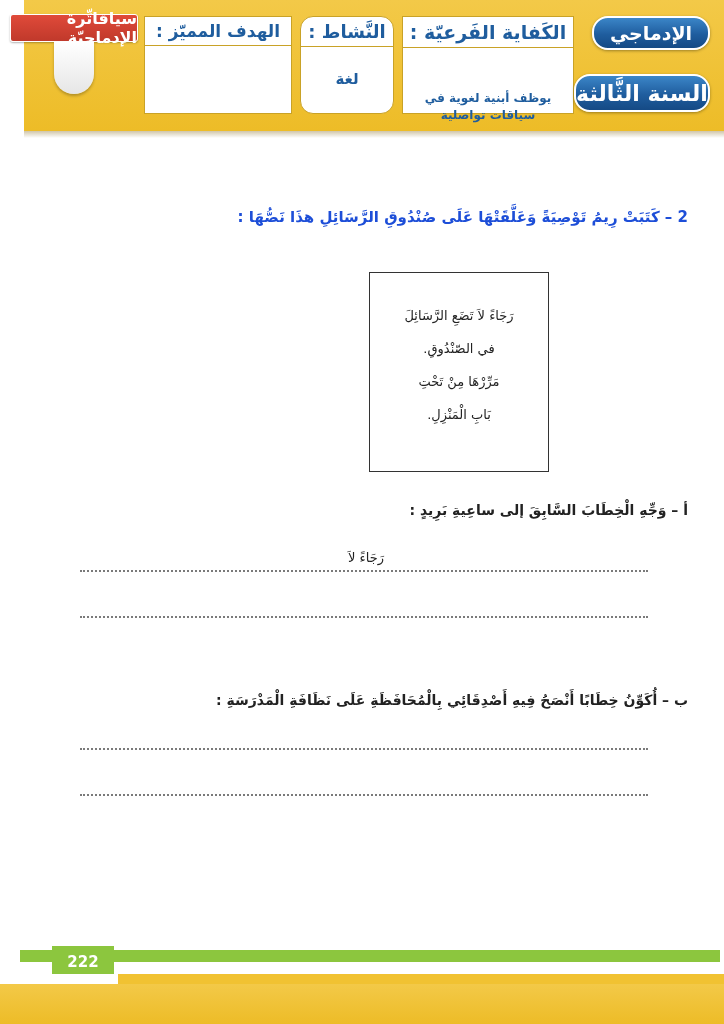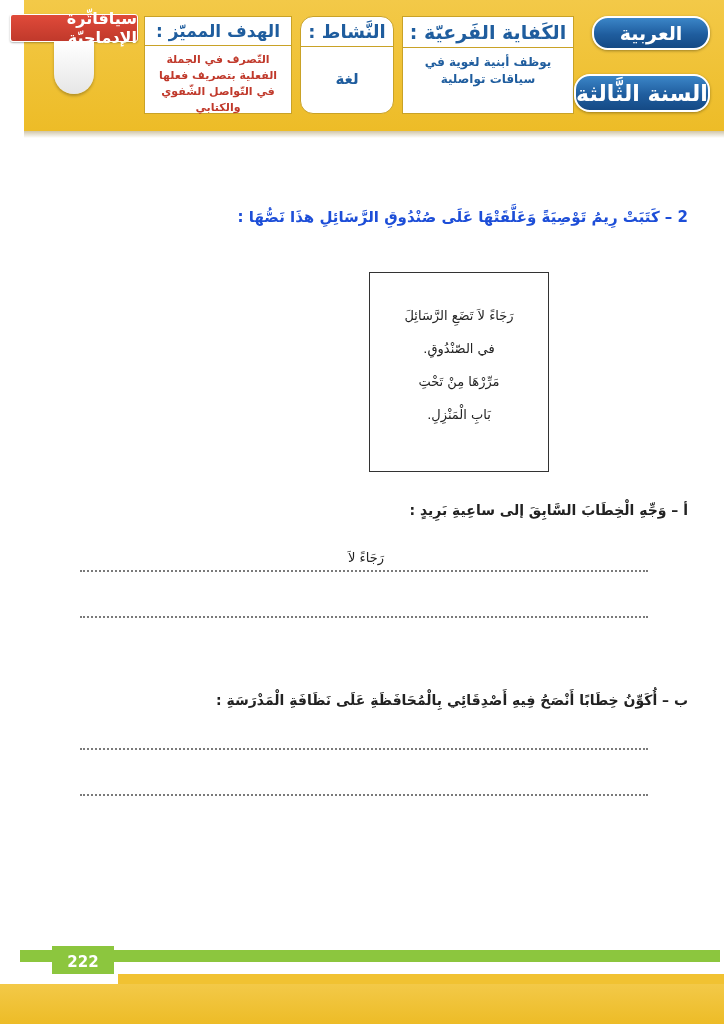--- a/index.html
+++ b/index.html
@@ -68,21 +68,21 @@
   }
   .hbox .body {
     color: #1f5d9e;
     font-weight: bold;
     padding: 6px 4px;
     line-height: 1.45;
   }
 
   #box-competence { top: 16px; right: 150px; width: 172px; height: 98px; }
   #box-competence .title { font-size: 19px; }
-  #box-competence .body { font-size: 12px; }
+  #box-competence .body { font-size: 12px; margin-top: 36px; }
 
   #box-activity { top: 16px; right: 330px; width: 94px; height: 98px; border-radius: 13px; }
   #box-activity .title { font-size: 18px; }
   #box-activity .body { font-size: 15px; padding-top: 22px; }
 
   #box-objective { top: 16px; right: 432px; width: 148px; height: 98px; }
   #box-objective .title { font-size: 17px; }
   #box-objective .body { font-size: 11px; color: #c0392b; }
 
   
@@ -215,34 +215,33 @@
 <div class="page">
 
   <div class="header-band"></div>
   <div class="header-shadow"></div>
 
   <div id="title-red">سياقاتِّرة الإدماجيّة</div>
   <div id="bookmark"></div>
 
   <div class="hbox" id="box-objective">
     <div class="title">الهدف المميّز :</div>
-    <div class="body">التّصرف في الجملة الفعلية بتصريف فعلها في التّواصل الشّفوي والكتابي</div>
   </div>
 
   <div class="hbox" id="box-activity">
     <div class="title">النَّشاط :</div>
     <div class="body">لغة</div>
   </div>
 
   <div class="hbox" id="box-competence">
     <div class="title">الكَفاية الفَرعيّة :</div>
     <div class="body">يوظف أبنية لغوية في سياقات تواصلية</div>
   </div>
 
-  <div class="badge-blue" id="badge-subject">العربية</div>
+  <div class="badge-blue" id="badge-subject">الإدماجي</div>
   <div class="badge-blue" id="badge-level">السنة الثَّالثة</div>
 
   <div class="content">
 
     <div class="q-line" id="q2">2 – كَتَبَتْ رِيمُ تَوْصِيَةً وَعَلَّقَتْهَا عَلَى صُنْدُوقِ الرَّسَائِلِ هذَا نَصُّهَا :</div>
 
     <div class="note-box">
       <div>رَجَاءً  لاَ تَضَعِ الرَّسَائِلَ</div>
       <div>في الصّنْدُوقِ.</div>
       <div>مَرِّرْهَا مِنْ تَحْتِ</div>

